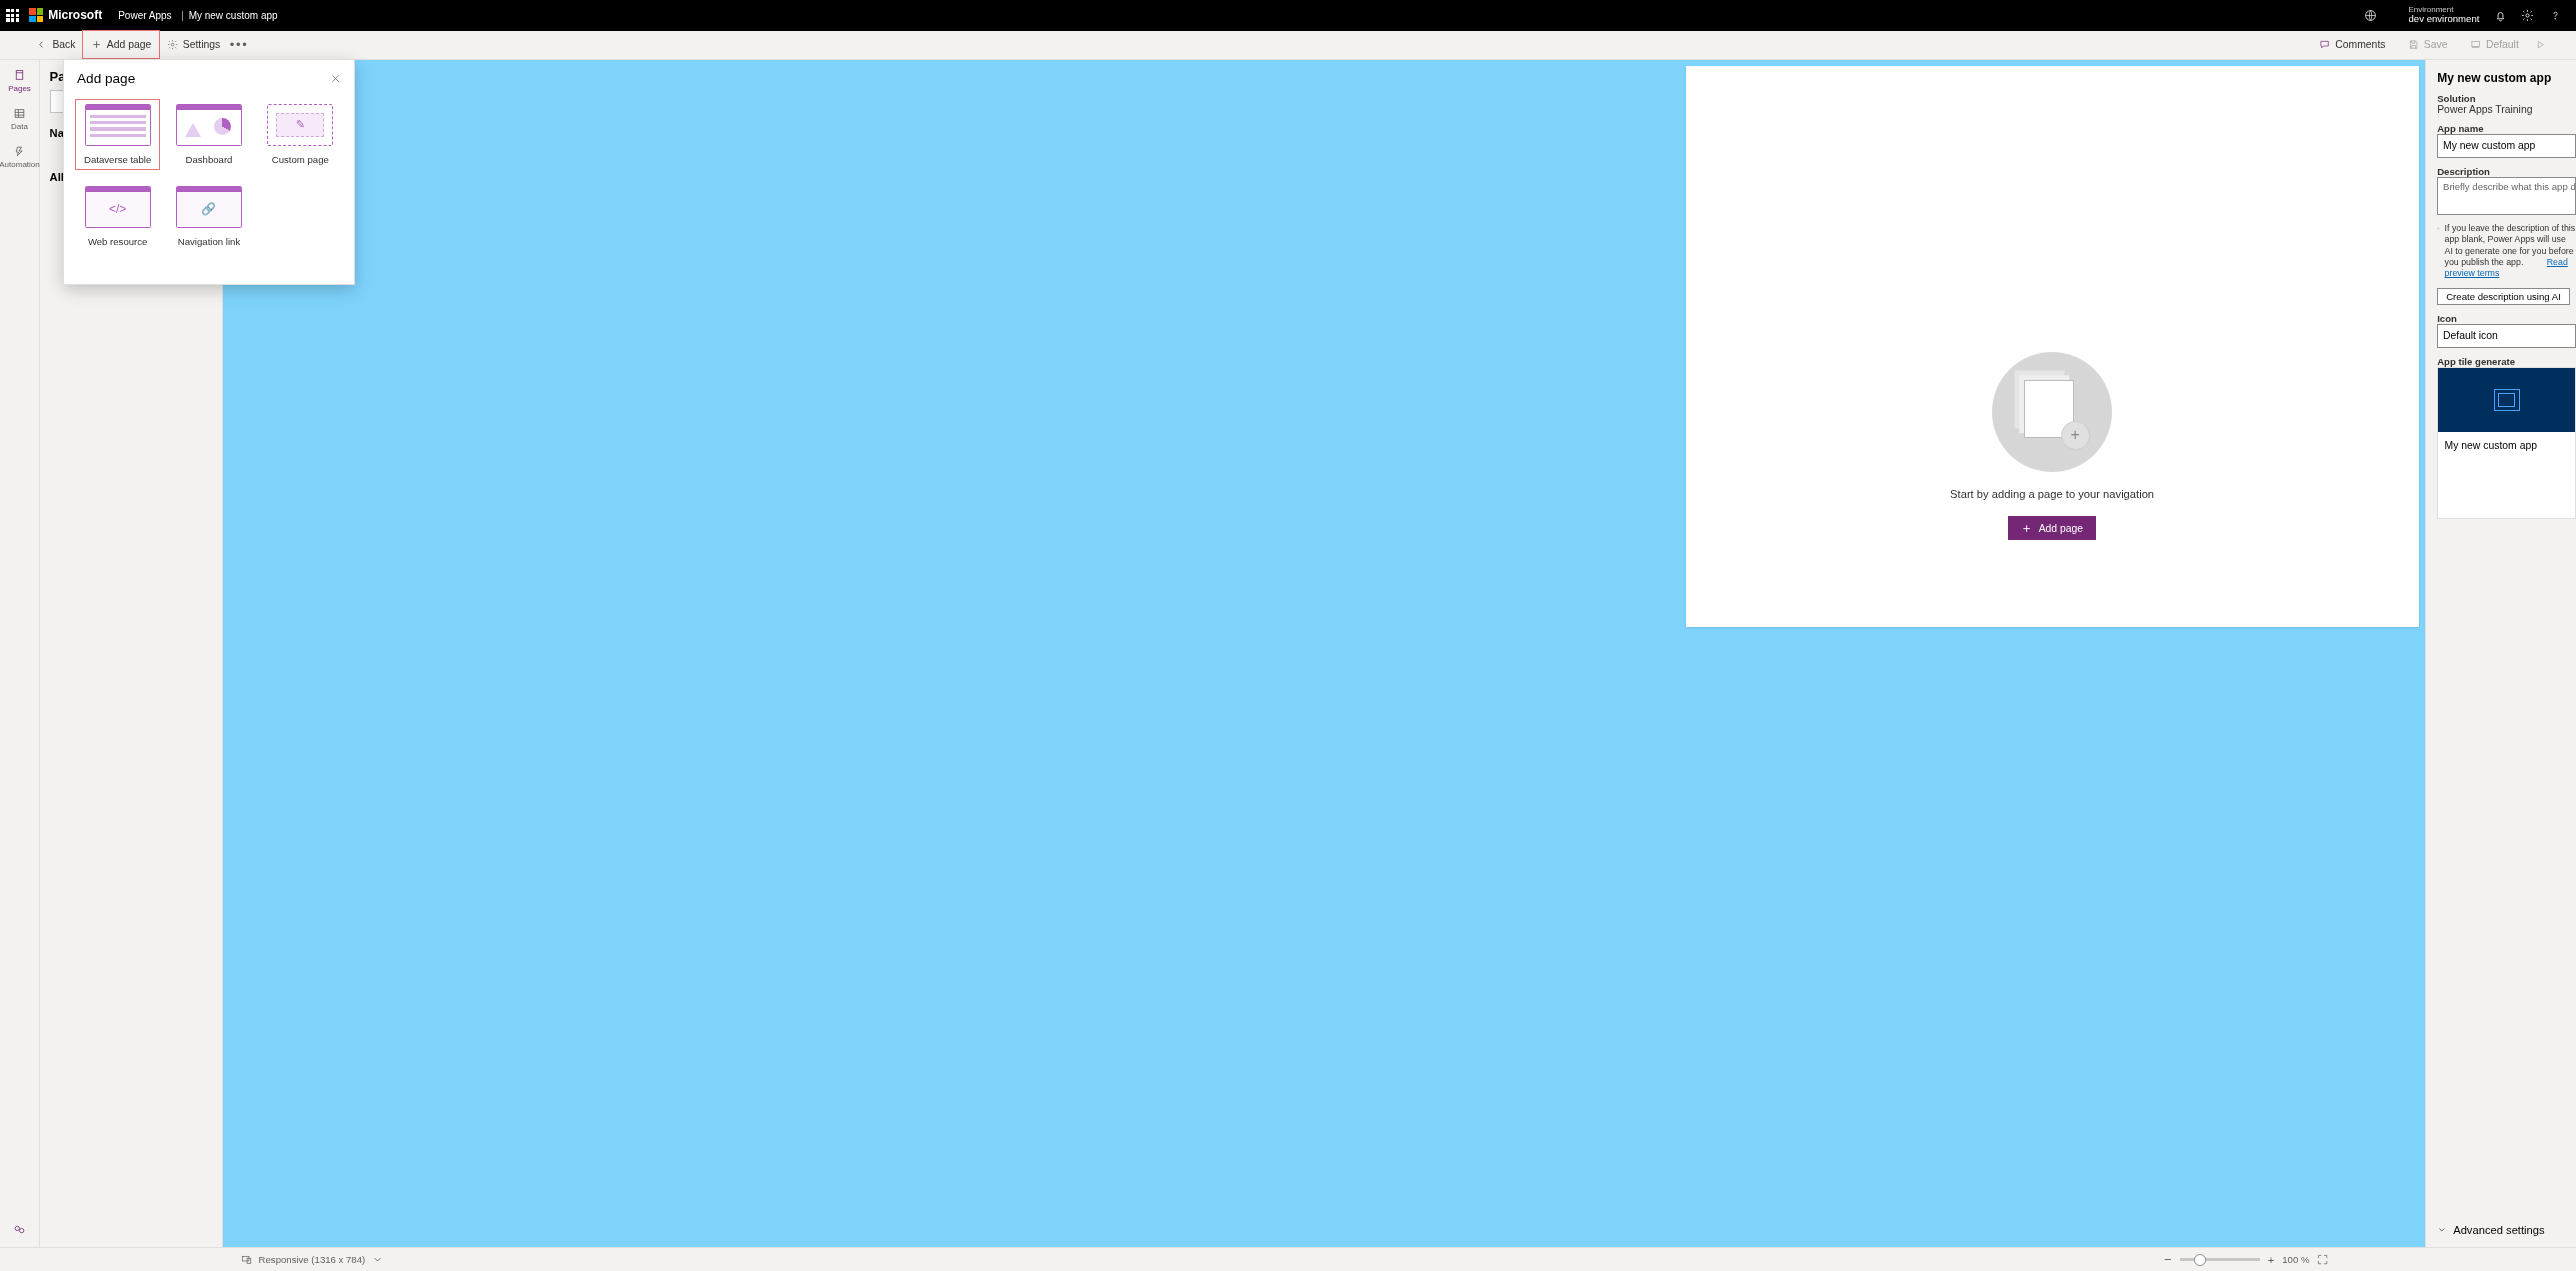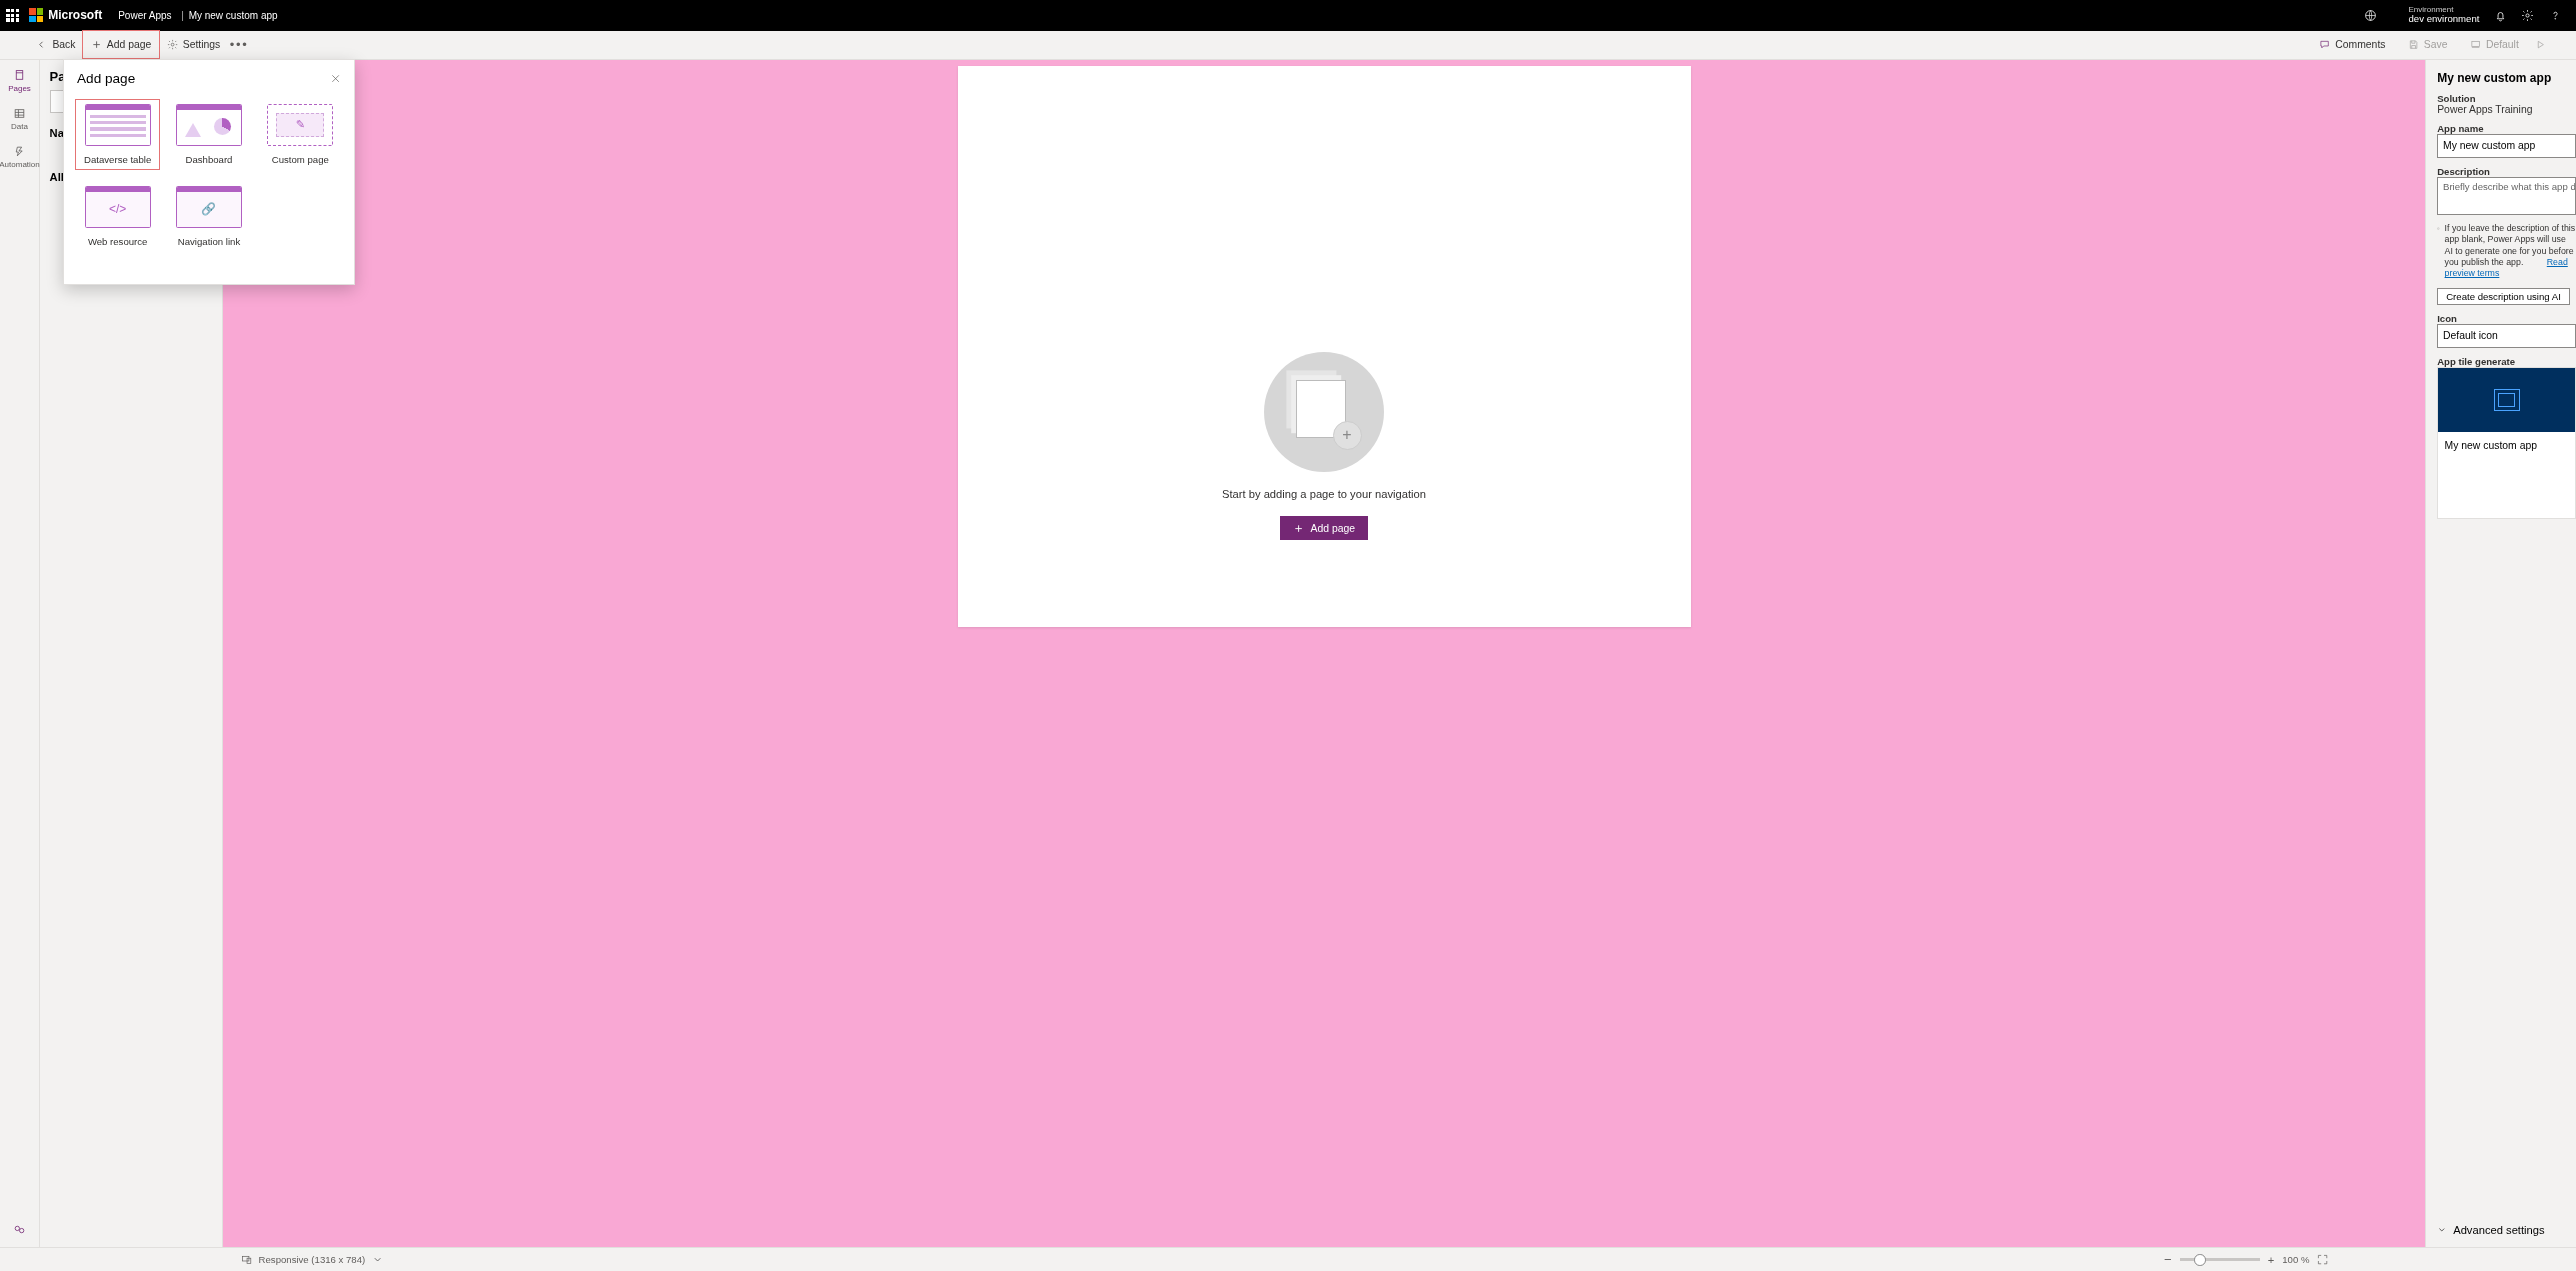--- a/index.html
+++ b/index.html
@@ -103,24 +103,24 @@
   .pages-title { font-weight:600; font-size:13px; }
   .search-box { margin-top:6.4px; height:22.5px; border:0.8px solid #c8c6c4; background:#fff; width:100%; }
   .nav-label { margin-top:14.4px; font-weight:600; font-size:11.2px; }
   .all-label { margin-top:32px; font-weight:600; font-size:11.2px; }
 
   
   .canvas-area {
     flex:1;
     display:flex;
     align-items:flex-start;
-    justify-content:center;
+    justify-content:flex-end;
     overflow:auto;
     padding:6.4px 6.4px 0 6.4px;
-    background:#f9a8d4;
+    background:#7dd3fc;
   }
   .canvas {
     width:733px;
     min-height:561px;
     background:#fff;
     box-shadow:0 0.8px 2.4px rgba(0,0,0,0.1);
     display:flex;
     align-items:center;
     justify-content:center;
     flex-direction:column;

